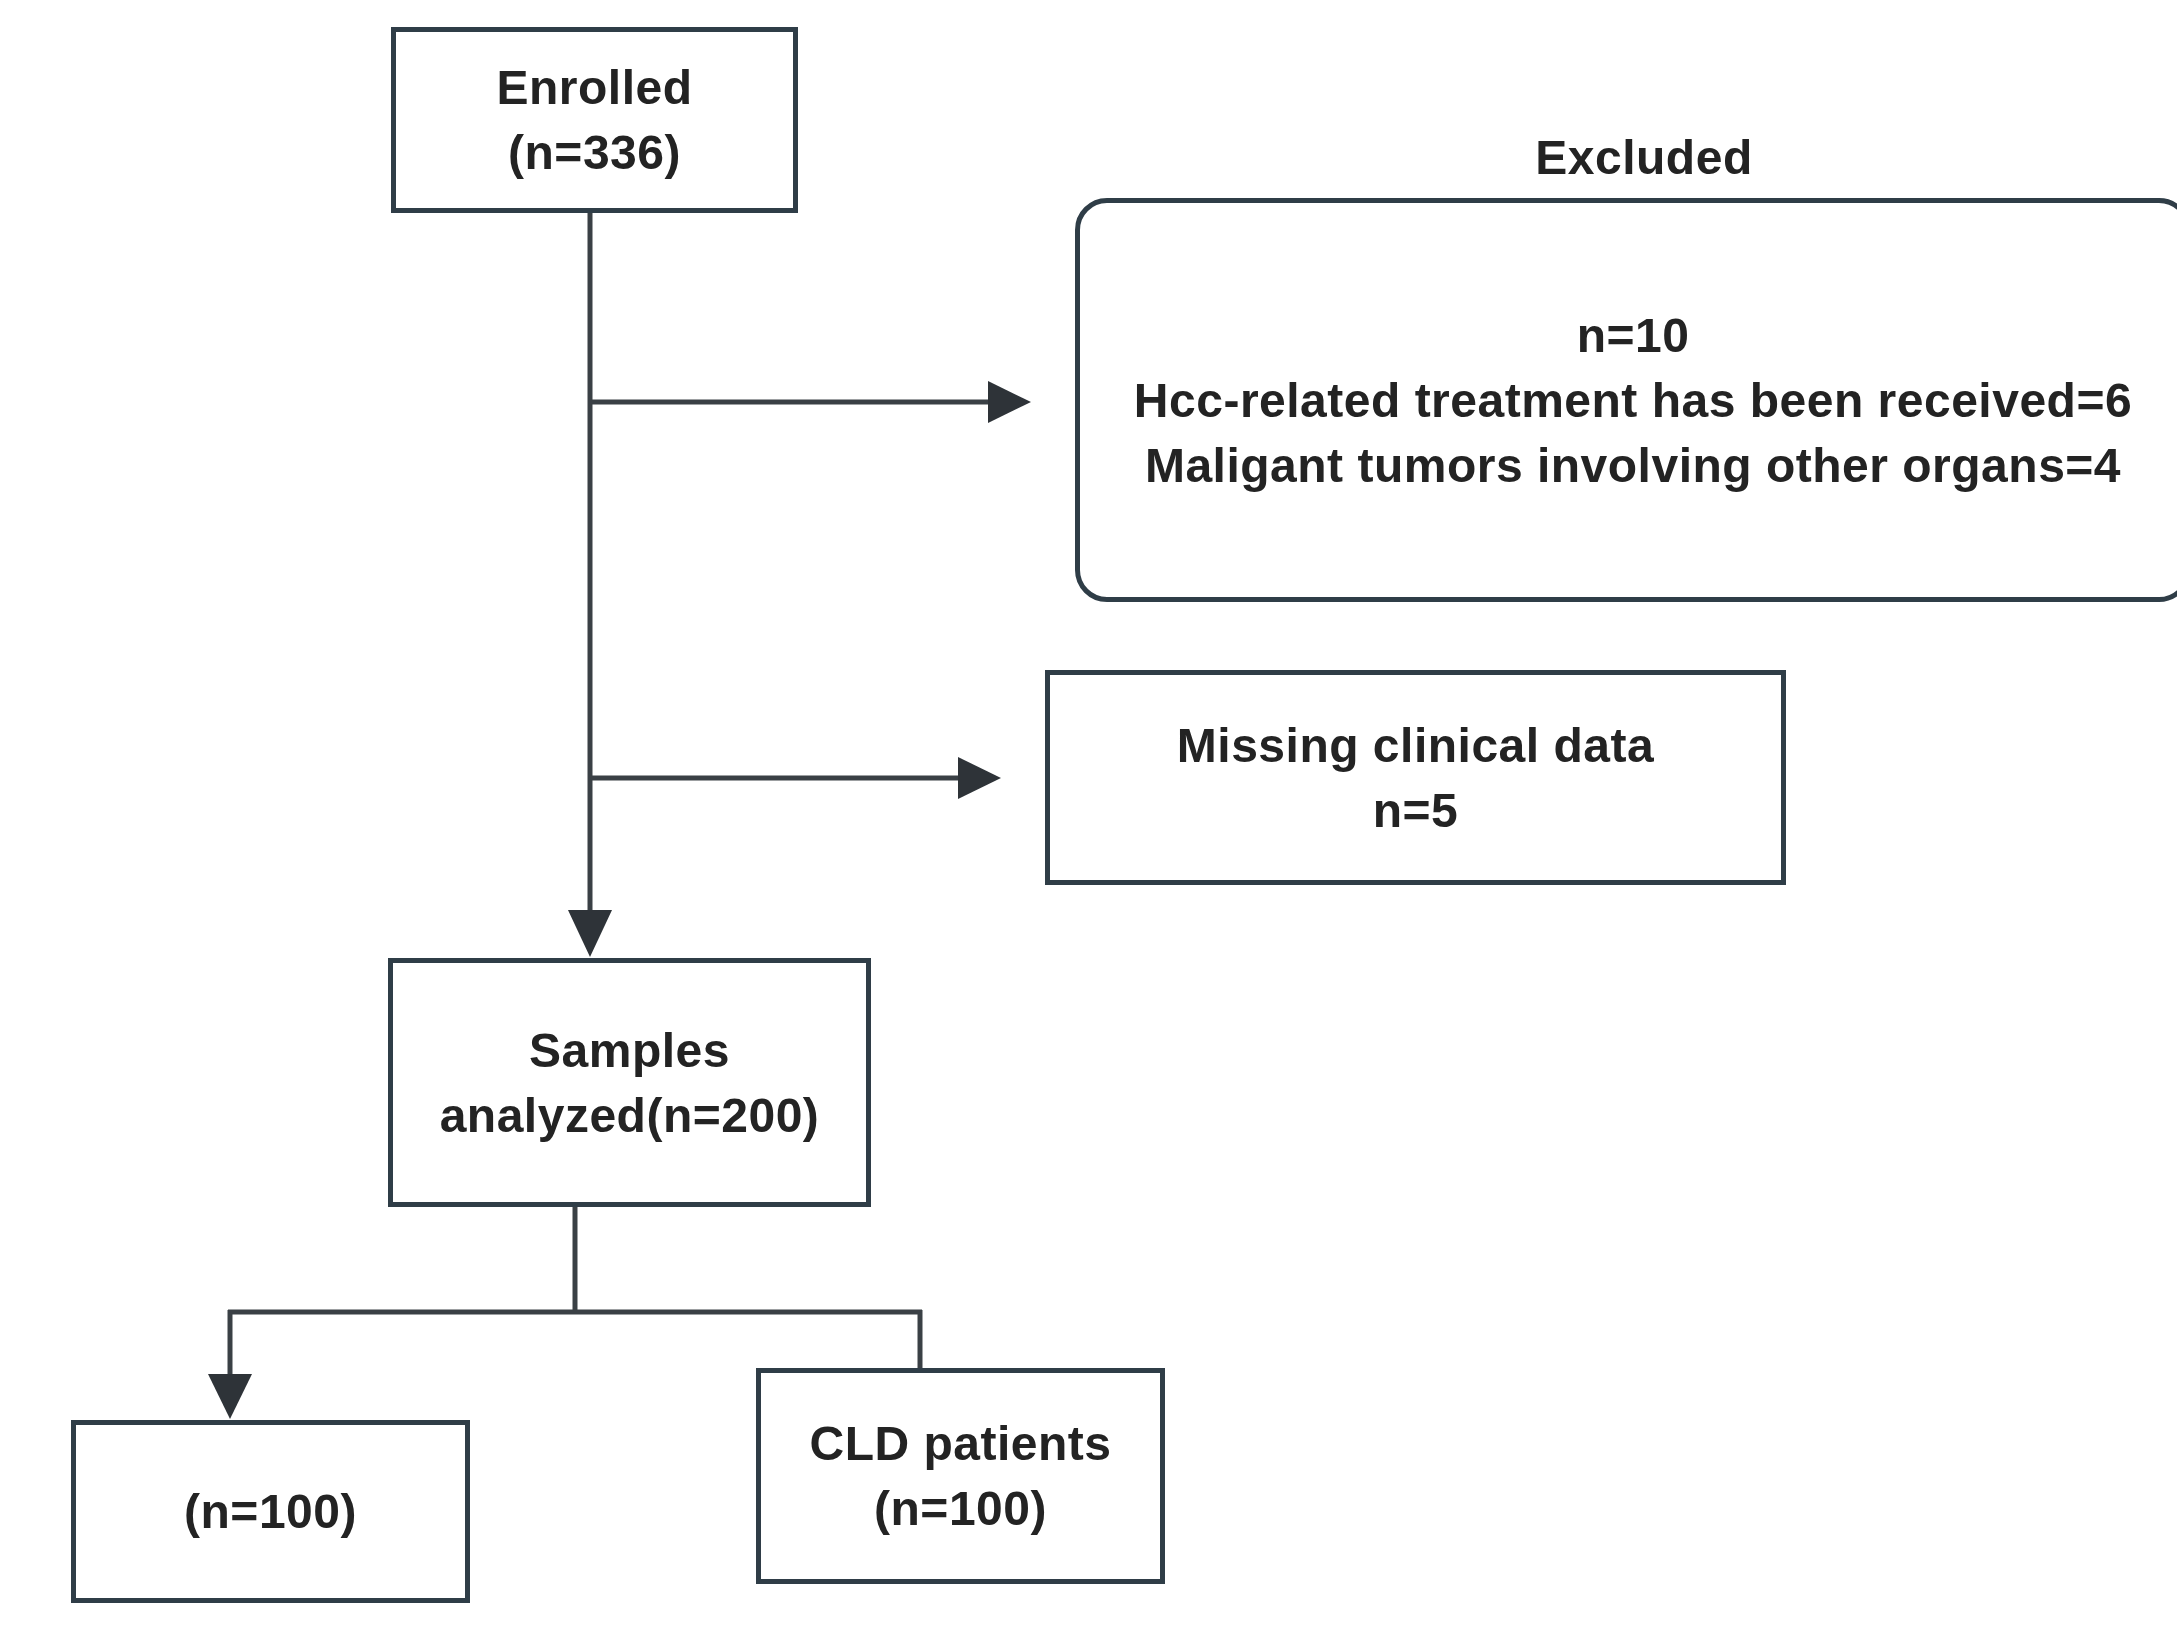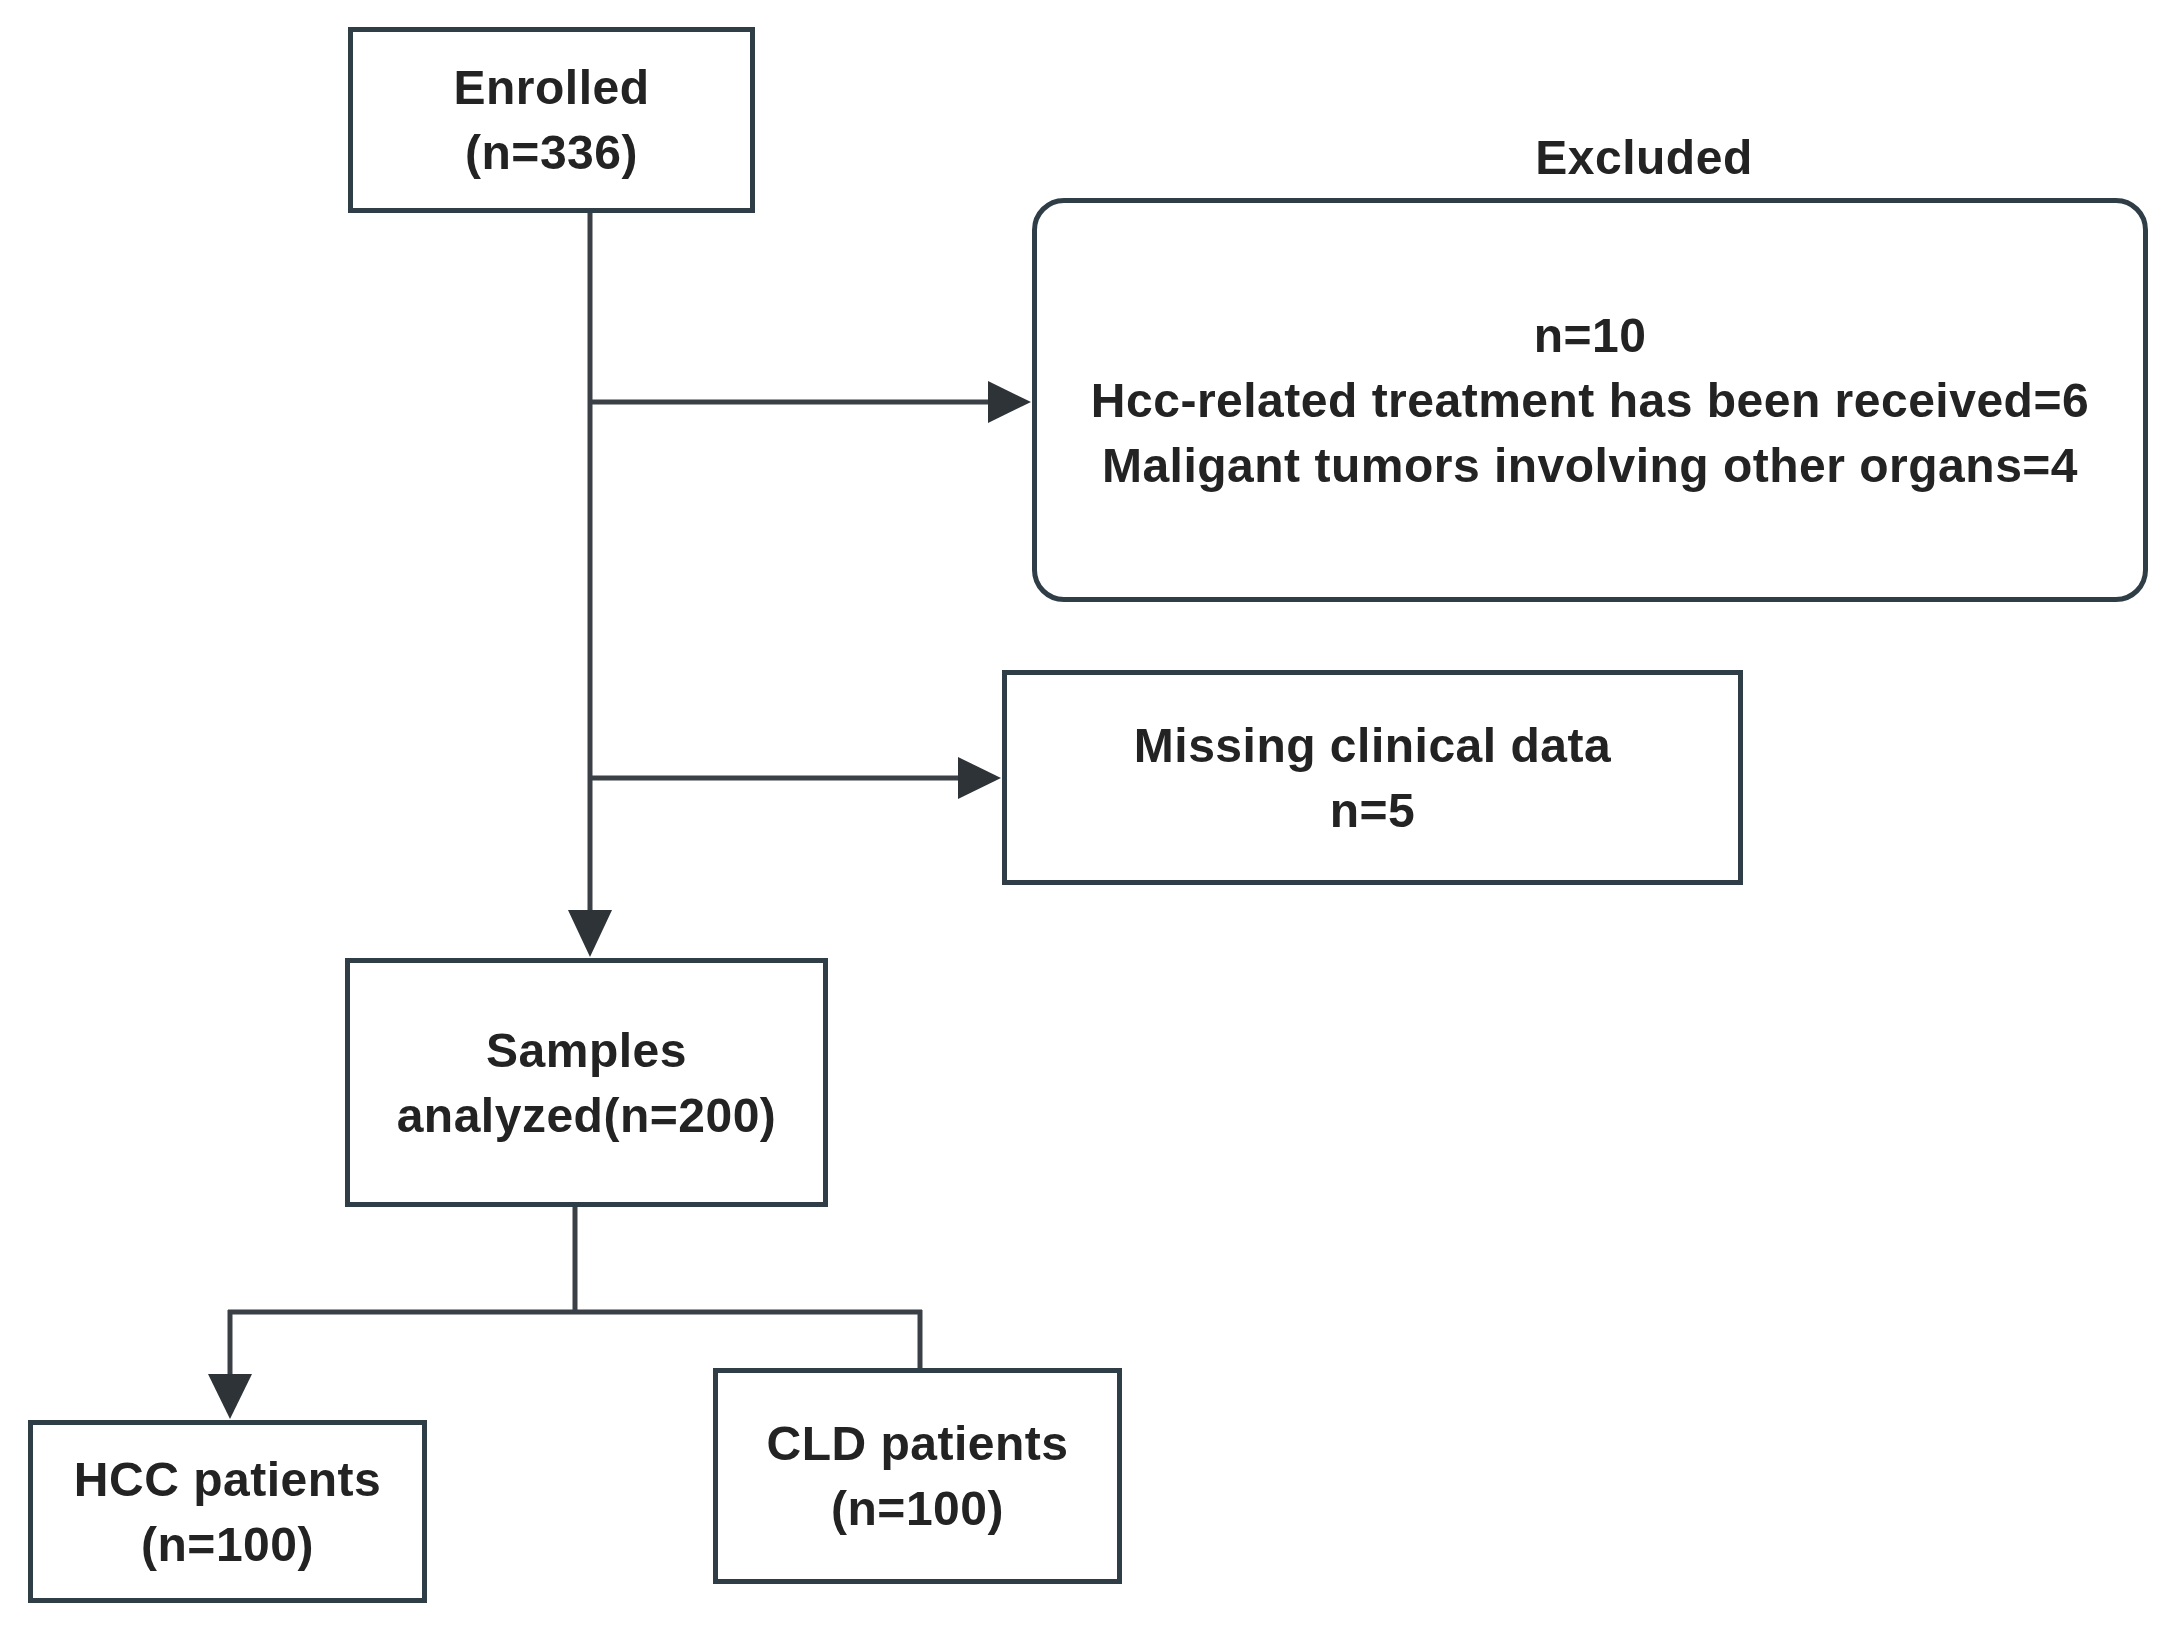--- a/index.html
+++ b/index.html
@@ -25,20 +25,21 @@
     display:flex;
     flex-direction:column;
     align-items:center;
     justify-content:center;
     text-align:center;
     font-size:48px;
     line-height:65px;
     font-weight:700;
     color:#232323;
     letter-spacing:0.5px;
+    margin-left:43px;
   }
   .floating-title{
     position:absolute;
     box-sizing:border-box;
     text-align:center;
     font-size:48px;
     line-height:65px;
     font-weight:700;
     color:#232323;
     letter-spacing:0.5px;
@@ -96,21 +97,20 @@
     <span class="tl">Missing clinical data</span>
     <span class="tl">n=5</span>
   </div>
 
   <div class="box" id="node-samples">
     <span class="tl">Samples</span>
     <span class="tl">analyzed(n=200)</span>
   </div>
 
   <div class="box" id="node-hcc">
-    <span class="tl">HCC patients</span>
     <span class="tl">(n=100)</span>
   </div>
 
   <div class="box" id="node-cld">
     <span class="tl">CLD patients</span>
     <span class="tl">(n=100)</span>
   </div>
 
 </div>
 

